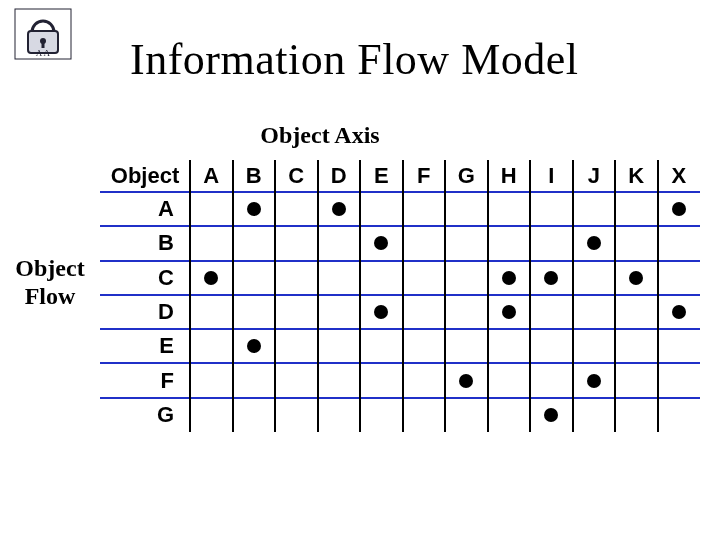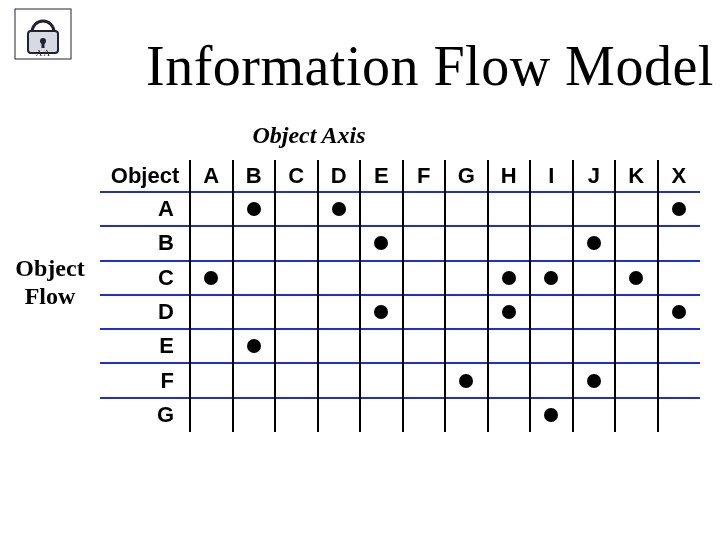--- a/index.html
+++ b/index.html
@@ -16,36 +16,34 @@
     position: absolute;
     top: 8px;
     left: 14px;
     width: 58px;
     height: 52px;
   }
   .title {
     position: absolute;
     top: 34px;
     left: 130px;
-    font-size: 56px;
+    font-size: 44px;
     color: #000;
     font-weight: 400;
     letter-spacing: 0.5px;
-    margin-left: 16px;
   }
   .top-axis-label {
     position: absolute;
     top: 122px;
-    left: 1px;
+    left: 12px;
     width: 616px;
     text-align: center;
     font-size: 24px;
     font-weight: 700;
     color: #000;
-    font-style: italic;
   }
   .left-axis-label {
     position: absolute;
     top: 255px;
     left: 4px;
     width: 92px;
     text-align: center;
     font-size: 24px;
     font-weight: 700;
     color: #000;

